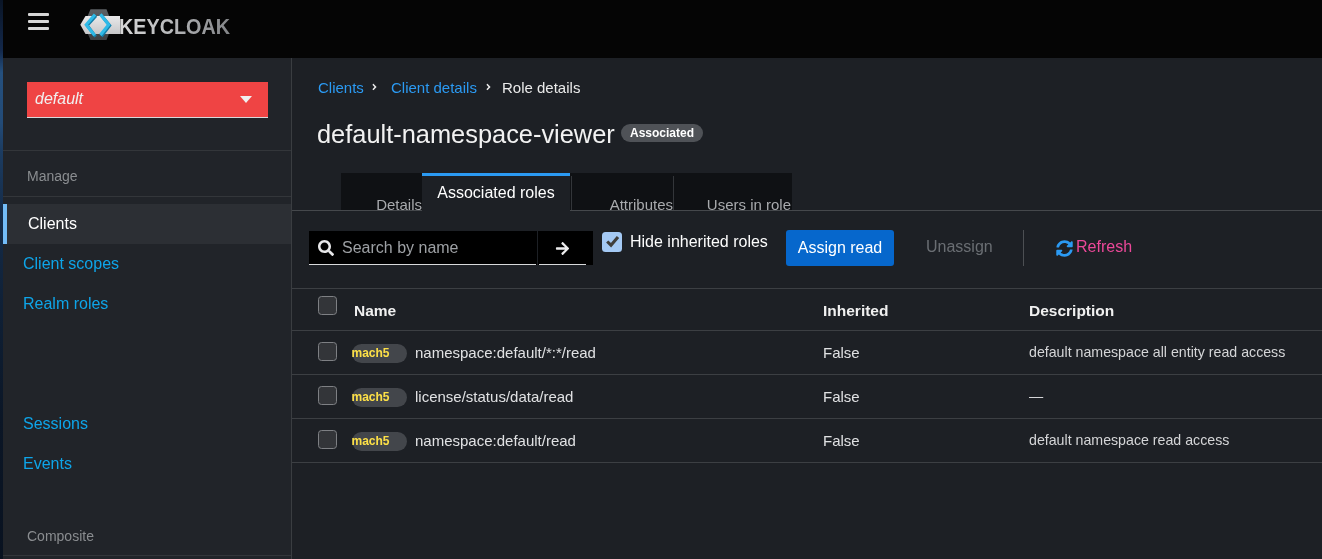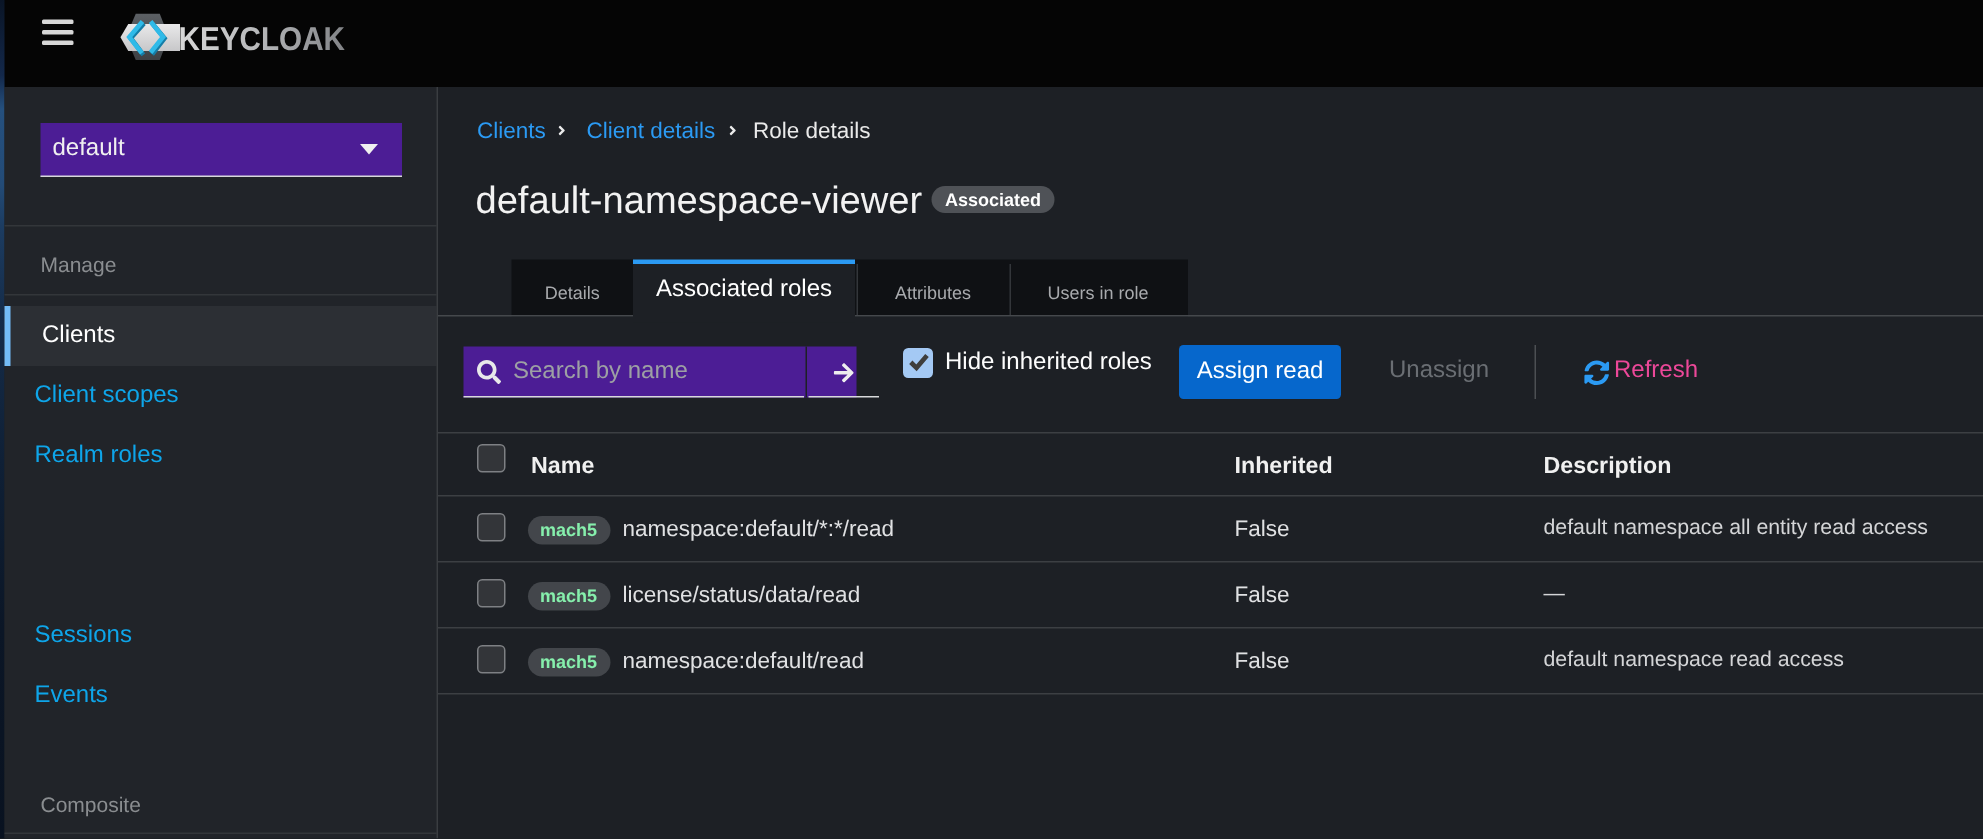--- a/index.html
+++ b/index.html
@@ -11,21 +11,21 @@
   
   .mast { left:0; top:0; width:1322px; height:58px; background:#050505; }
   .burger i { position:absolute; left:28px; width:21px; height:3px; background:#d7d7d7; border-radius:1px; display:block; }
 
   
   .strip { left:0; top:0; width:3px; height:559px;
     background:linear-gradient(180deg,#0a1526 0%,#13284a 9%,#25507e 13%,#234b77 22%,#1c3c61 27%,#152c49 38%,#0f2036 55%,#0b1626 75%,#091220 100%); }
 
   
   .sidebar { left:3px; top:58px; width:288px; height:501px; background:#212429; }
-  .realm { left:27px; top:82px; width:241px; height:36px; background:#4c1d95; border-bottom:1.5px solid #d8d9db; }
+  .realm { left:27px; top:82px; width:241px; height:36px; background:#ef4444; border-bottom:1.5px solid #d8d9db;font-style:italic; }
   .realm span { position:absolute; left:8px; top:8px; font-size:16px; color:#f0f0f0; }
   .sdiv { left:3px; width:288px; height:1px; background:#33363a; }
   .slabel { left:27px; font-size:14px; color:#8a8d90; }
   .navitem { left:3px; width:288px; height:40px; font-size:16px; color:#0ea5e9; line-height:40px; padding-left:20px; }
   .navitem.sel { background:#2c2f34; color:#fff; border-left:4px solid #73bcf7; padding-left:21px; }
 
   .vline { left:291px; top:58px; width:1px; height:501px; background:#3a3d41; }
 
   
   .content { left:292px; top:58px; width:1030px; height:501px; background:#1d2025; }
@@ -35,47 +35,47 @@
   .crumb a { color:#2b9af3; text-decoration:none; }
   .crumb .cur { color:#eaeaea; }
 
   .title { left:317px; top:120px; font-size:25.4px; color:#f2f2f2; }
   .pill { left:621px; top:123.5px; height:18.5px; background:#4f5257; border-radius:9.5px; color:#fff;
           font-size:12px; font-weight:bold; line-height:18.5px; padding:0 9px; }
 
   
   .tabband { left:341px; top:173px; width:451px; height:38px; background:#0f1114; }
   .tabline { top:210px; height:1px; background:#45484c; }
-  .tab { top:176px; height:38px; font-size:12px; color:#a8aaad; text-align:center; line-height:38px; }
+  .tab { top:186px; height:38px; font-size:15px; color:#a8aaad; text-align:right; line-height:38px; }
   .tabsep { top:176px; width:1px; height:34px; background:#33363a; }
   .tabactive { left:422px; top:173px; width:148px; height:42px; background:#1d2025; border-top:3.5px solid #2b9af3;
                color:#fff; font-size:16px; text-align:center; line-height:34px; }
 
   
-  .search { left:309px; top:231px; width:262px; height:34px; background:#4c1d95; }
+  .search { left:309px; top:231px; width:284px; height:34px; background:#000000; }
   .search .inpline { position:absolute; left:0; bottom:0; width:227px; height:1px; background:#d8d9db; }
   .search .btnline { position:absolute; left:230px; bottom:0; width:47px; height:1px; background:#d8d9db; }
   .search .vsep { position:absolute; left:228px; top:0; width:1px; height:34px; background:#1d2025; }
   .search .ph { position:absolute; left:33px; top:8px; font-size:16px; color:#9da0a4; }
   .cbx { left:602px; top:231.5px; width:20px; height:20px; background:#a4c9f4; border-radius:3.5px; }
   .cbxlabel { left:630px; top:233px; font-size:16px; color:#fdfdfd; }
   .btn { left:786px; top:230px; width:108px; height:36px; background:#0667cc; border-radius:3px;
          color:#fff; font-size:16px; text-align:center; line-height:36px; }
   .unassign { left:926px; top:238px; font-size:16px; color:#6a6e73; }
   .tooldiv { left:1023px; top:230px; width:1px; height:36px; background:#4c4f53; }
   .refresh { left:1076px; top:238px; font-size:16px; color:#ec4899; }
 
   
   .tline { height:1px; background:#3c3f43; left:292px; width:1030px; }
   .th { font-size:15.5px; font-weight:bold; color:#f0f0f0; }
   .td { font-size:15px; color:#e0e1e3; }
   .desc { color:#d4d5d7; font-size:14.2px; }
   .tcb { left:317.5px; width:19.5px; height:19.5px; border:1px solid #7e8084; border-radius:3.5px; background:#333539; }
-  .badge { left:351.5px; width:55px; height:18.5px; background:#43464b; border-radius:9.5px; color:#86efac;
-           font-size:12px; font-weight:bold; text-align:center; line-height:18.5px; }
+  .badge { left:351.5px; width:55px; height:18.5px; background:#43464b; border-radius:9.5px; color:#fde047;
+           font-size:12px; font-weight:bold; line-height:18.5px; }
 </style>
 </head>
 <body>
 <div id="app">
   <div class="abs mast"></div>
   <div class="abs burger">
       <i style="top:12.7px"></i>
       <i style="top:20px"></i>
       <i style="top:27.3px"></i>
     </div>

